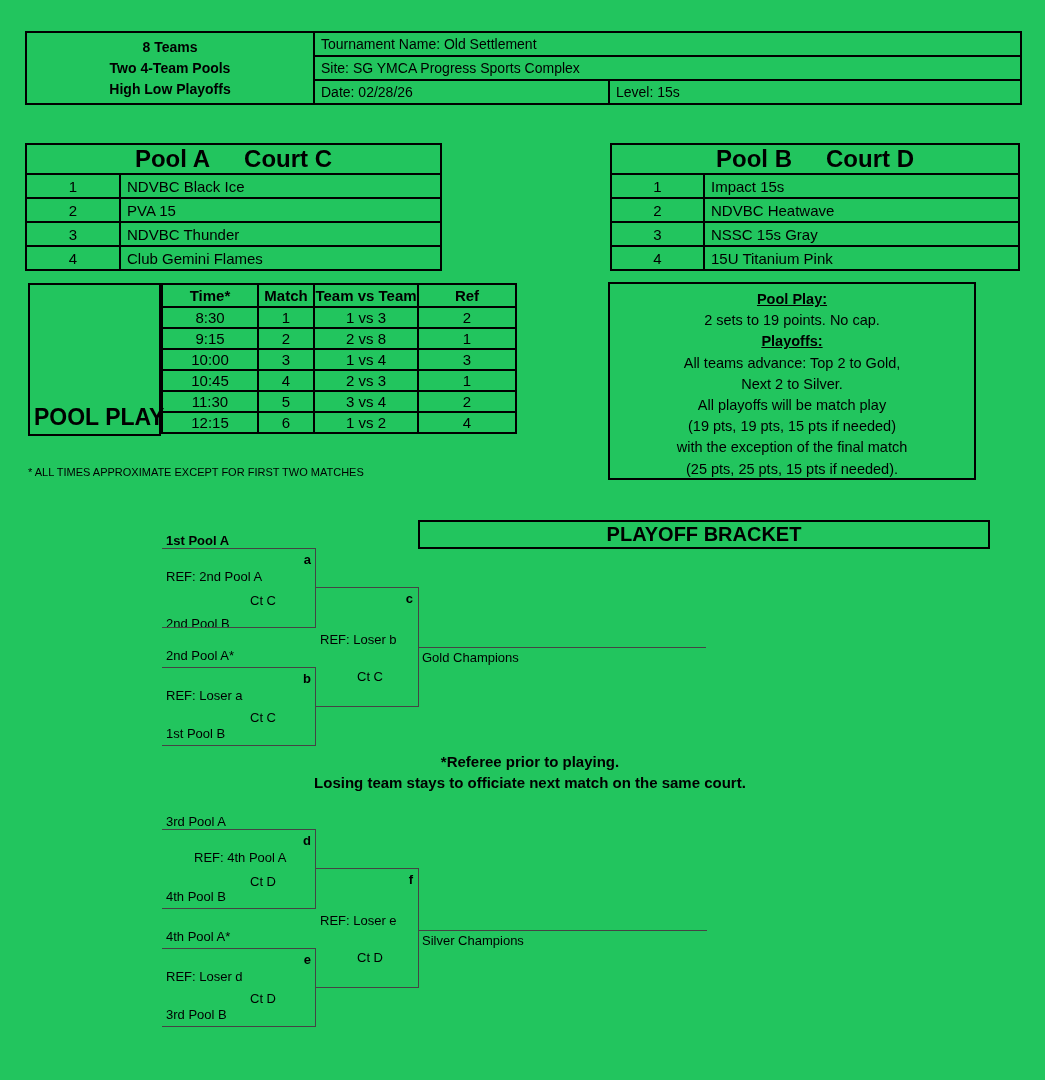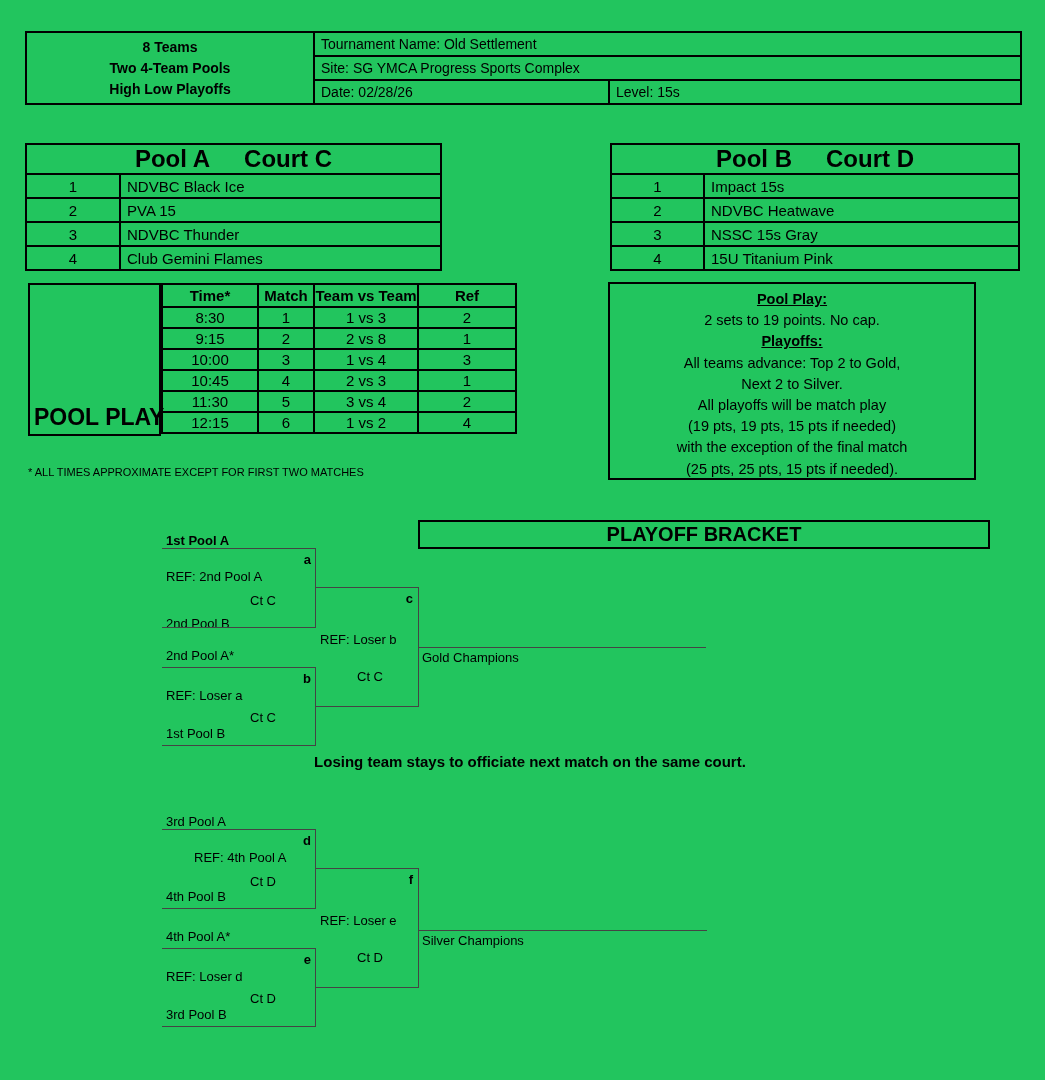--- a/index.html
+++ b/index.html
@@ -231,20 +231,21 @@
   <div class="hline" style="left:315px;top:706px;width:103px;"></div>
 
   <div class="vline" style="left:418px;top:587px;height:120px;"></div>
   <div class="mletter" style="left:383px;top:592px;width:30px;">c</div>
   <div class="blabel" style="left:320px;top:633px;">REF: Loser b</div>
   <div class="blabel right" style="left:357px;top:670px;width:50px;">Ct C</div>
   <div class="hline" style="left:418px;top:647px;width:288px;"></div>
   <div class="blabel" style="left:422px;top:651px;">Gold Champions</div>
 
   <div class="ref-note">
+    <div>*Referee prior to playing.</div>
     <div>Losing team stays to officiate next match on the same court.</div>
   </div>
 
   <div class="blabel" style="left:166px;top:815px;">3rd Pool A</div>
   <div class="hline" style="left:162px;top:829px;width:153px;"></div>
   <div class="mletter" style="left:281px;top:834px;width:30px;">d</div>
   <div class="blabel" style="left:166px;top:851px;margin-left:28px;">REF: 4th Pool A</div>
   <div class="blabel right" style="left:250px;top:875px;width:50px;">Ct D</div>
   <div class="blabel" style="left:166px;top:890px;">4th Pool B</div>
   <div class="hline" style="left:162px;top:908px;width:153px;"></div>

